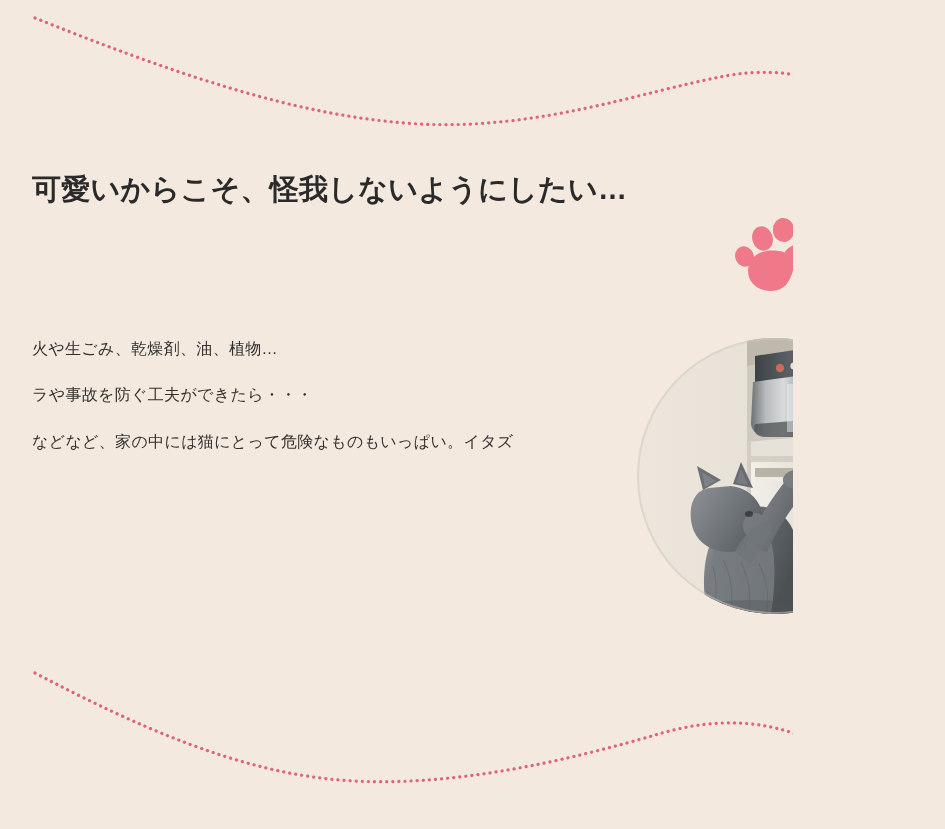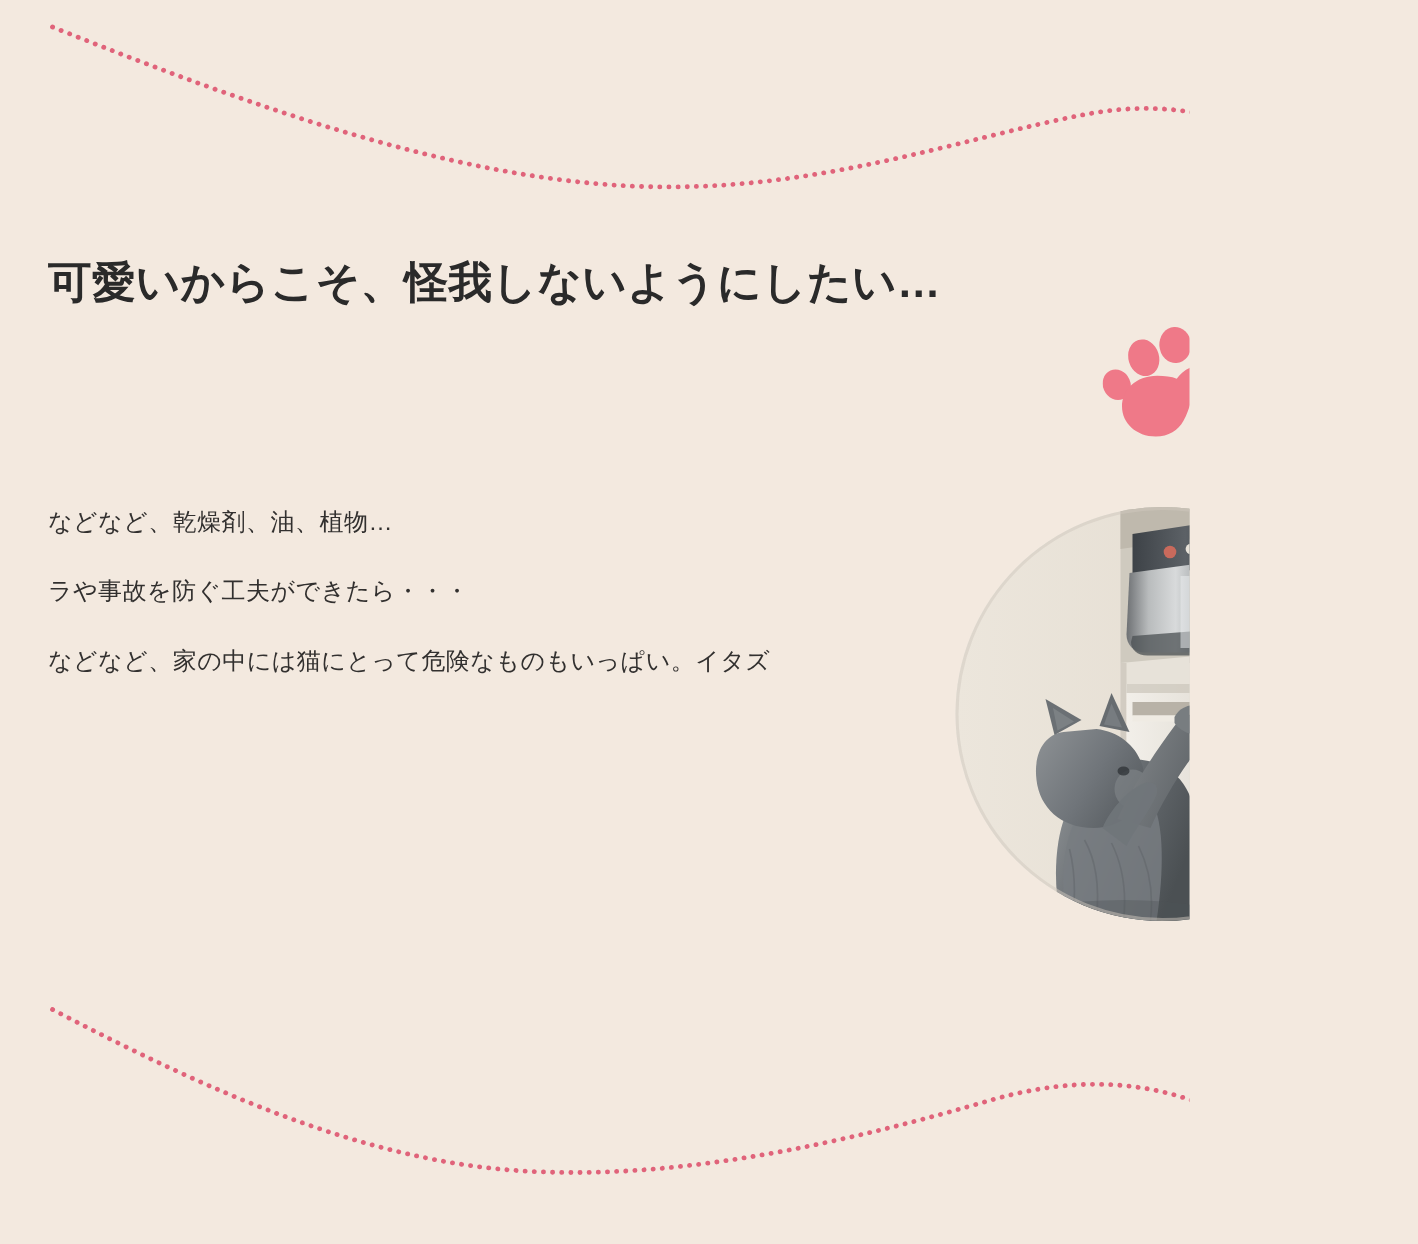--- a/index.html
+++ b/index.html
@@ -116,21 +116,21 @@
     <path class="dotline" d="M 35,673
              C 140,728 240,772 340,780
              C 450,789 570,760 662,733
              C 740,711 800,726 855,766
              C 885,788 902,802 912,811"></path>
   </svg>
 
   <h1 class="heading">可愛いからこそ、怪我しないようにしたい…</h1>
 
   <div class="body-copy">
-    <p>などなど、乾燥剤、油、植物…</p>
+    <p>火や生ごみ、乾燥剤、油、植物…</p>
     <p>ラや事故を防ぐ工夫ができたら・・・</p>
     <p>などなど、家の中には猫にとって危険なものもいっぱい。イタズ</p>
   </div>
 
   <svg class="paw" viewBox="0 0 84 76" aria-hidden="true">
     <g fill="#ef7988">
 
       <ellipse cx="9.5" cy="40.5" rx="9.2" ry="10.4" transform="rotate(-24 9.5 40.5)"></ellipse>
 
       <ellipse cx="27.5" cy="22.5" rx="10.2" ry="12.4" transform="rotate(-17 27.5 22.5)"></ellipse>

